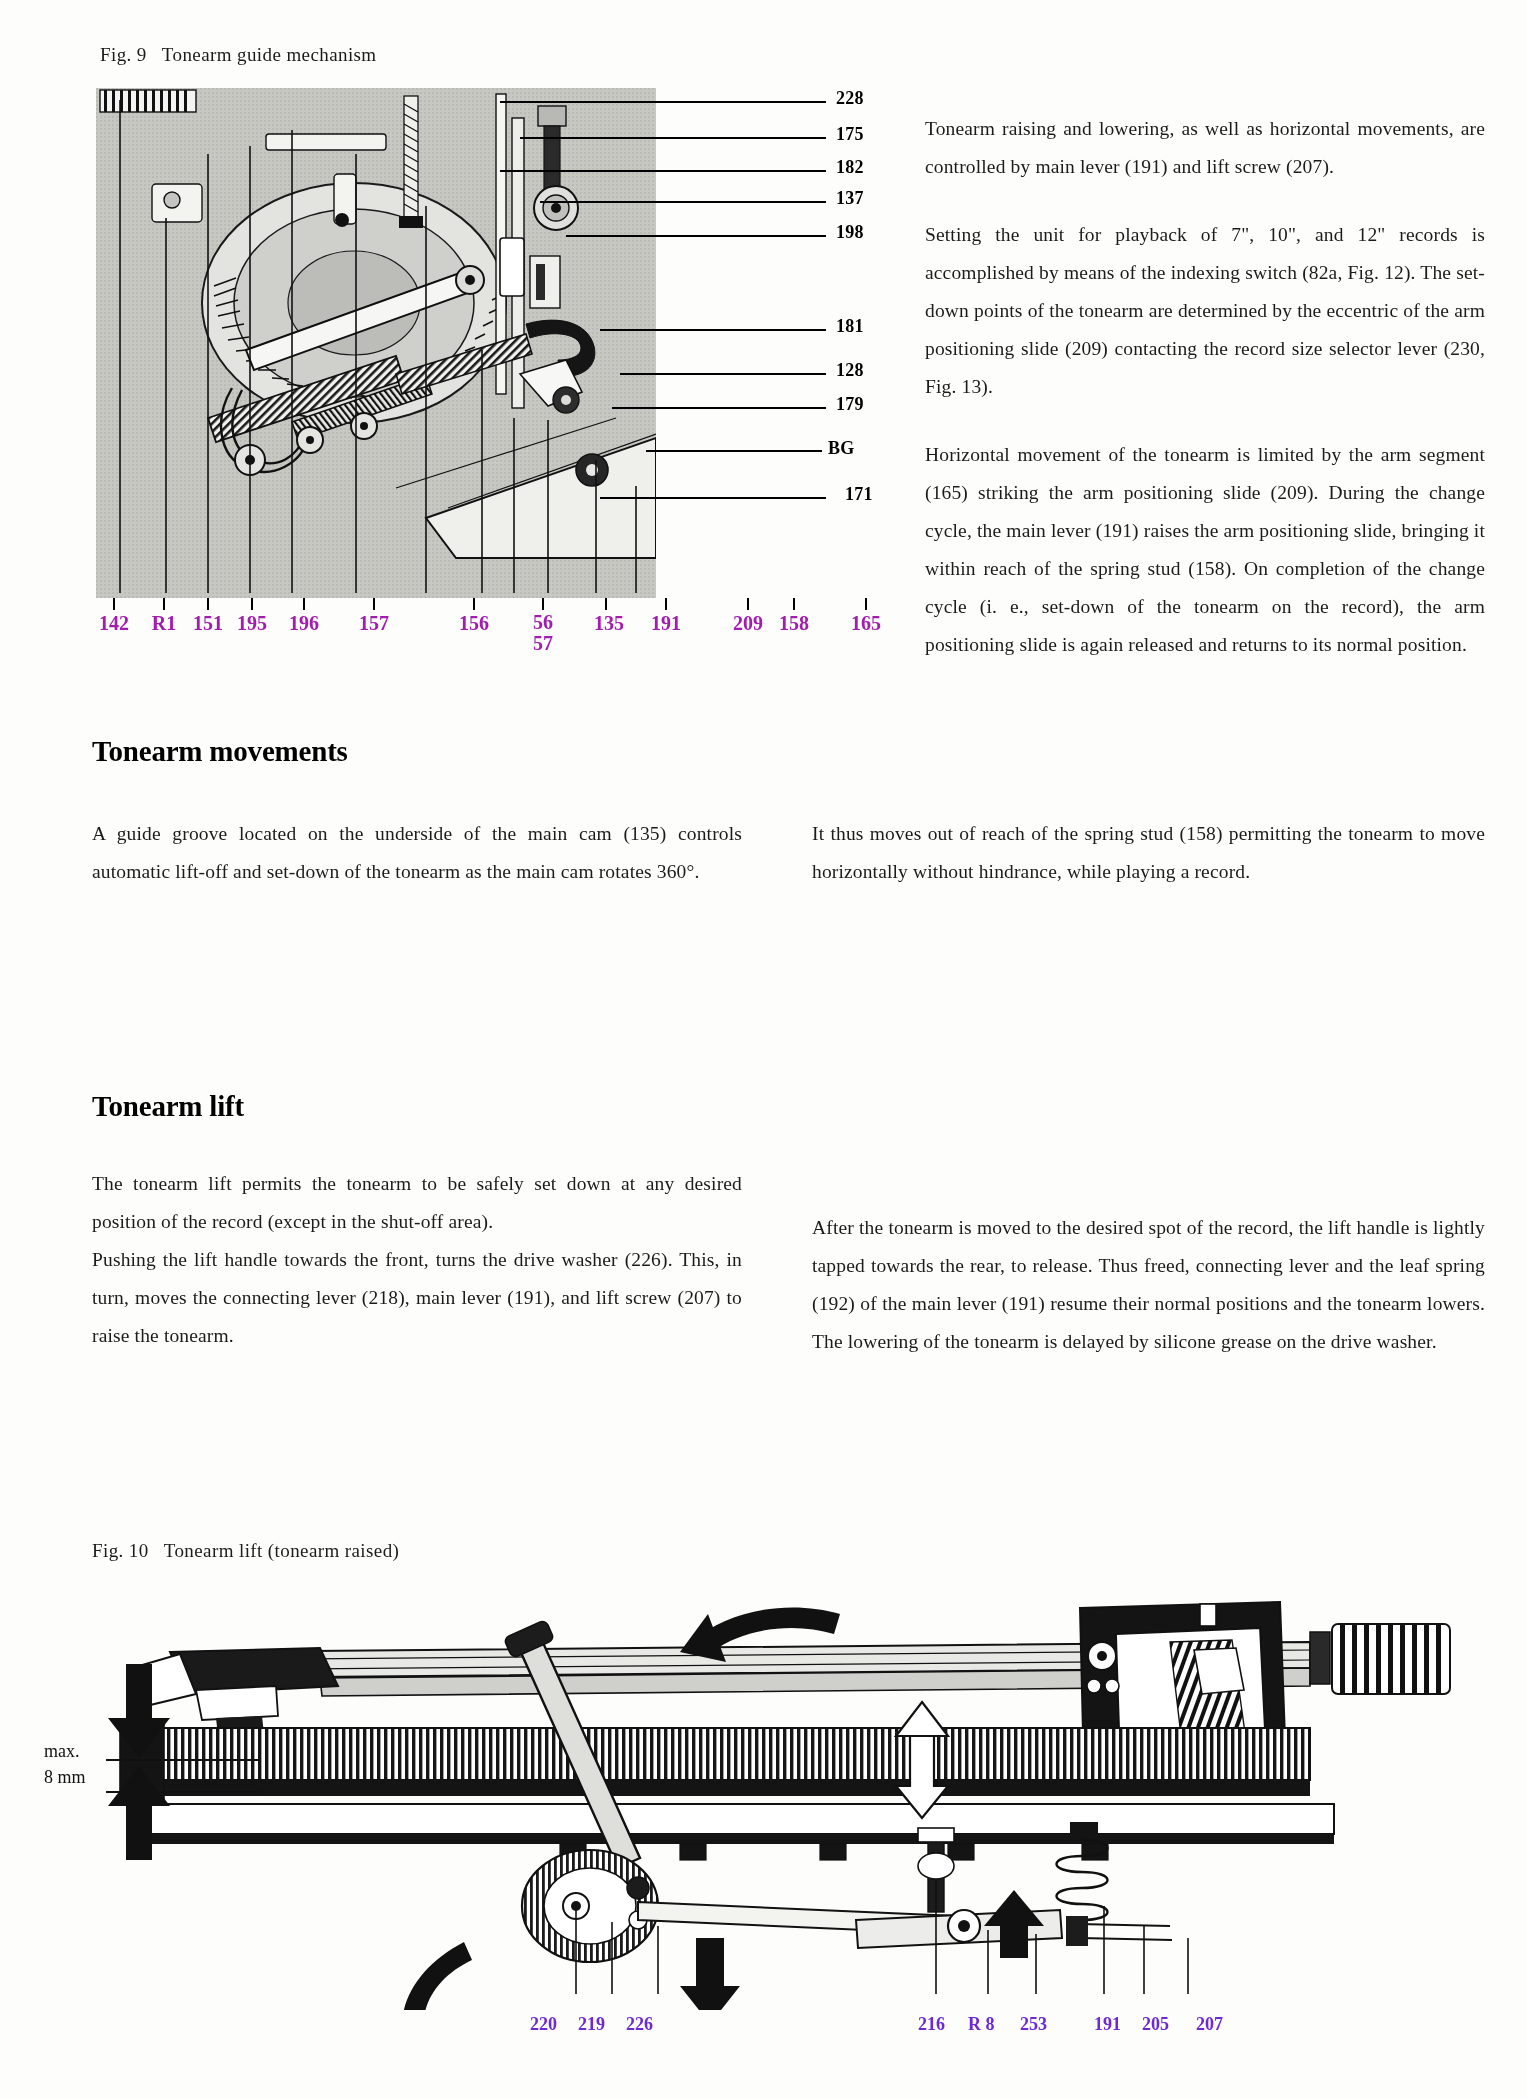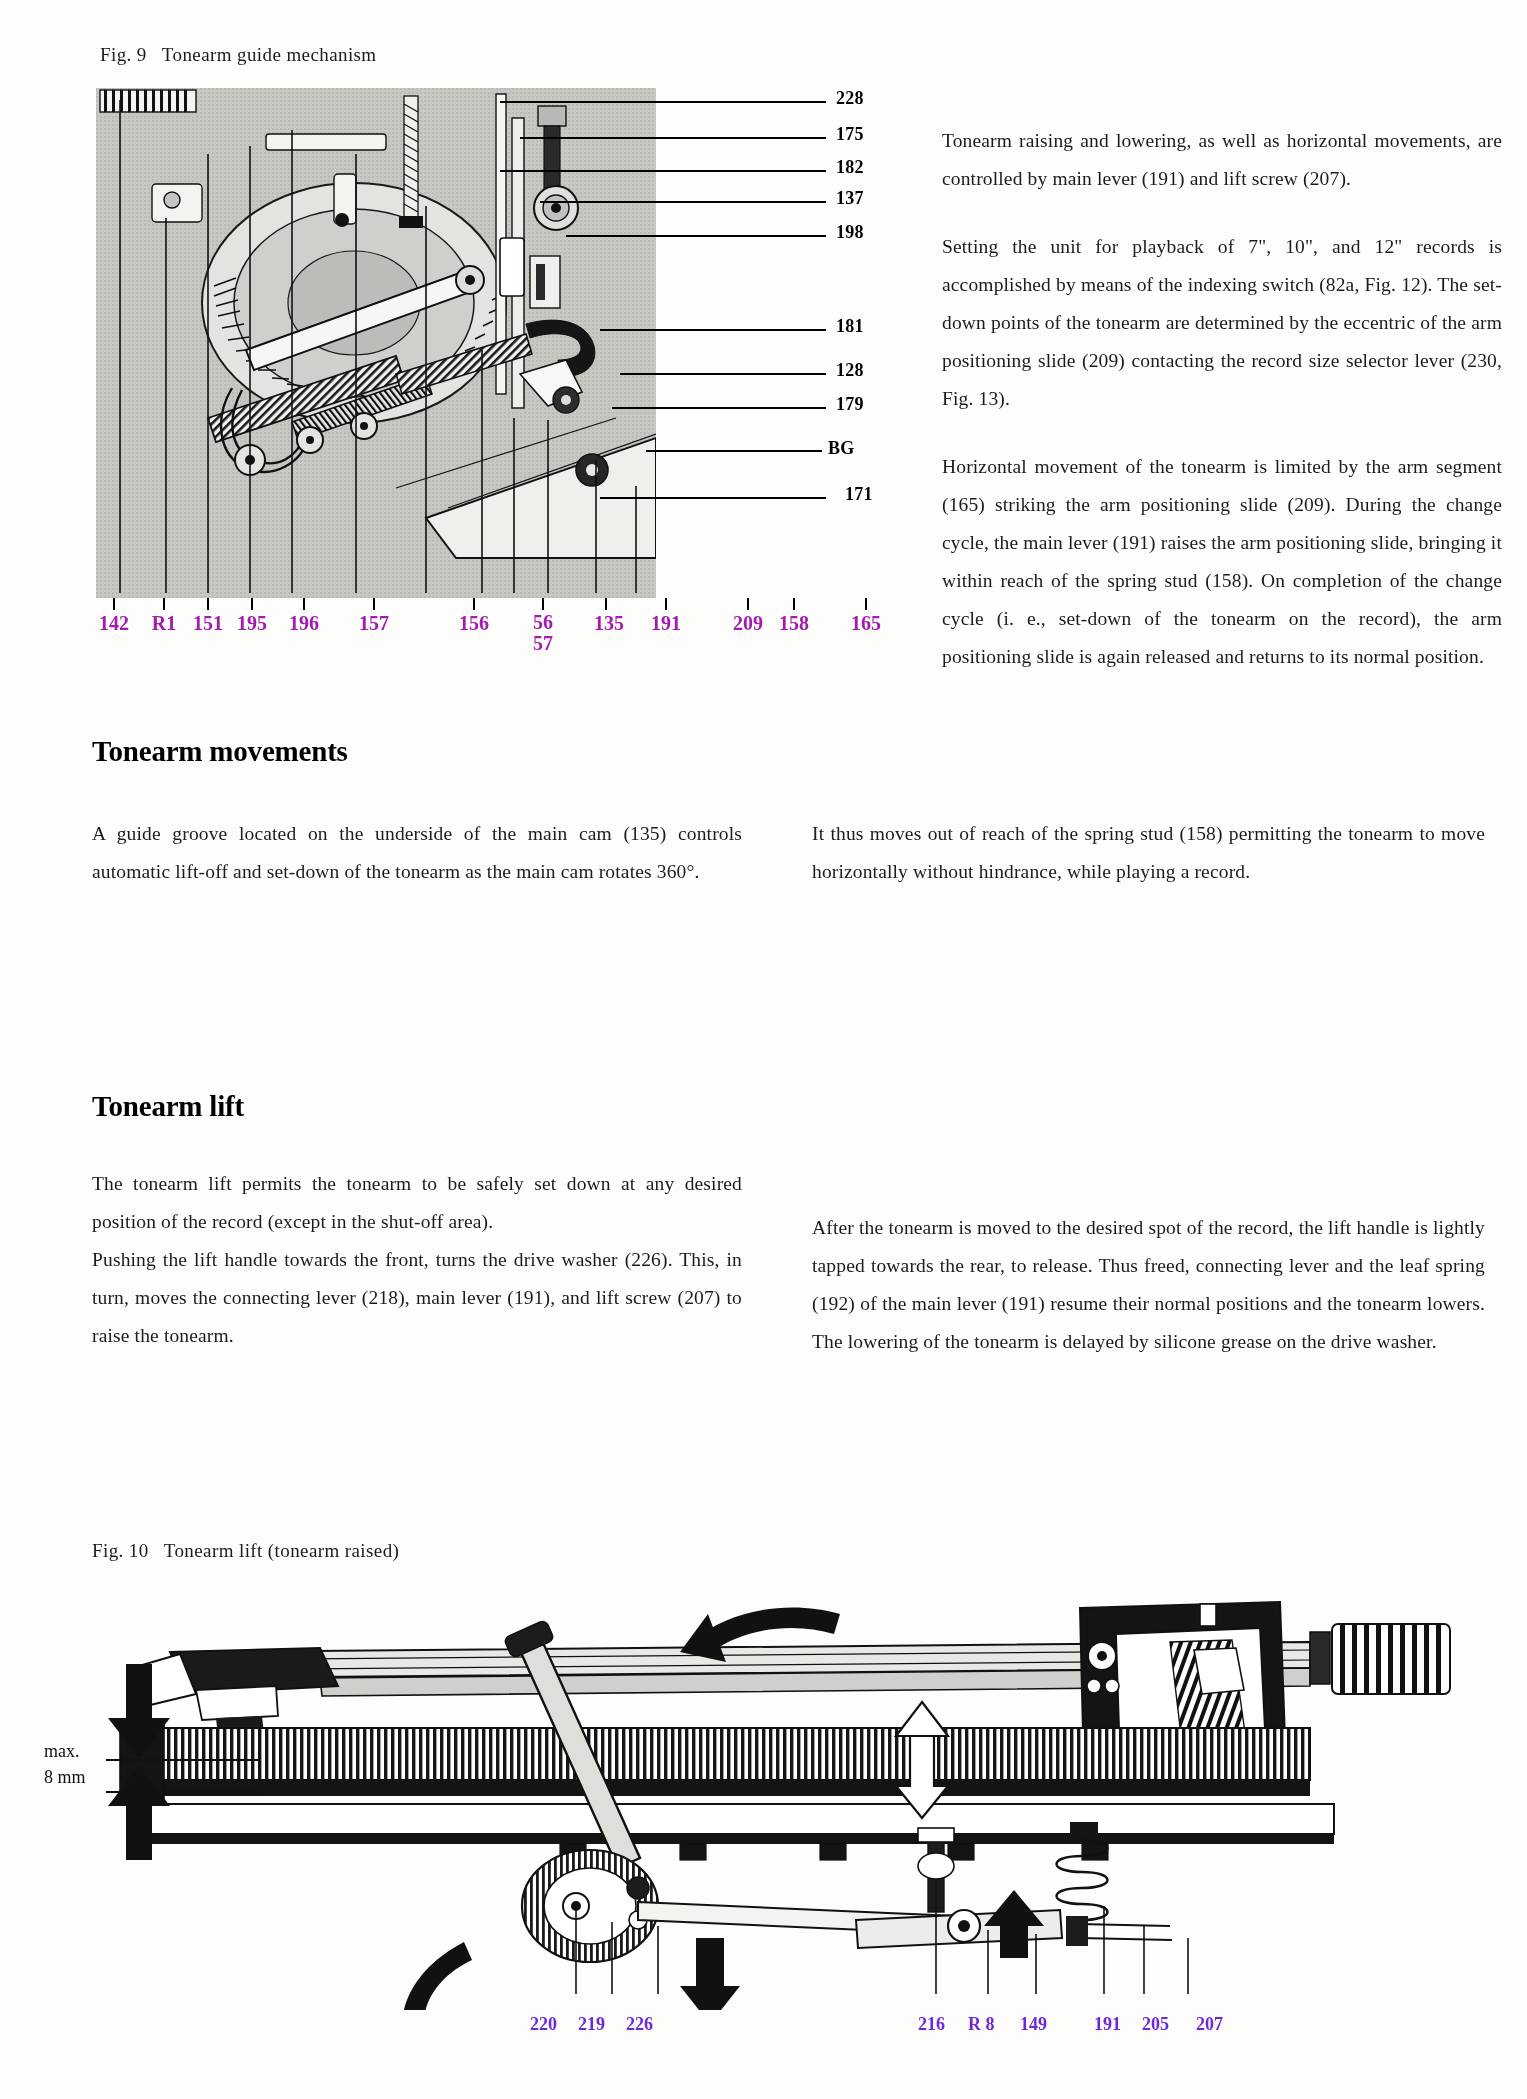--- a/index.html
+++ b/index.html
@@ -287,21 +287,21 @@
     <div class="lead-tick" style="left:373px;top:598px;height:12px;"></div>
     <div class="lead-tick" style="left:473px;top:598px;height:12px;"></div>
     <div class="lead-tick" style="left:542px;top:598px;height:12px;"></div>
     <div class="lead-tick" style="left:605px;top:598px;height:12px;"></div>
     <div class="lead-tick" style="left:665px;top:598px;height:12px;"></div>
     <div class="lead-tick" style="left:747px;top:598px;height:12px;"></div>
     <div class="lead-tick" style="left:793px;top:598px;height:12px;"></div>
     <div class="lead-tick" style="left:865px;top:598px;height:12px;"></div>
   </div>
 
-  <div class="body-col" style="left:925px;top:122px;width:560px;margin-left:17px;">
+  <div class="body-col" style="left:925px;top:110px;width:560px;">
     <p>Tonearm raising and lowering, as well as horizontal movements, are controlled by main lever (191) and lift screw (207).</p>
     <p>Setting the unit for playback of 7", 10", and 12" records is accomplished by means of the indexing switch (82a, Fig. 12). The set-down points of the tonearm are determined by the eccentric of the arm positioning slide (209) contacting the record size selector lever (230, Fig. 13).</p>
     <p>Horizontal movement of the tonearm is limited by the arm segment (165) striking the arm positioning slide (209). During the change cycle, the main lever (191) raises the arm positioning slide, bringing it within reach of the spring stud (158). On completion of the change cycle (i. e., set-down of the tonearm on the record), the arm positioning slide is again released and returns to its normal position.</p>
   </div>
 
   <div class="section-head" style="left:92px;top:735px;">Tonearm movements</div>
 
   <div class="body-col tight" style="left:92px;top:815px;width:650px;">
     <p>A guide groove located on the underside of the main cam (135) controls automatic lift-off and set-down of the tonearm as the main cam rotates 360°.</p>
   </div>
@@ -500,20 +500,20 @@
   <div class="maxlabel" style="left:44px;top:1738px;width:80px;">max.
 8 mm</div>
 
   <div>
     <div class="bottom-callout" style="left:530px;top:2014px;">220</div>
     <div class="bottom-callout" style="left:578px;top:2014px;">219</div>
     <div class="bottom-callout" style="left:626px;top:2014px;">226</div>
 
     <div class="bottom-callout" style="left:918px;top:2014px;">216</div>
     <div class="bottom-callout" style="left:968px;top:2014px;">R 8</div>
-    <div class="bottom-callout" style="left:1020px;top:2014px;">149</div>
+    <div class="bottom-callout" style="left:1020px;top:2014px;">253</div>
 
     <div class="bottom-callout" style="left:1094px;top:2014px;">191</div>
     <div class="bottom-callout" style="left:1142px;top:2014px;">205</div>
     <div class="bottom-callout" style="left:1196px;top:2014px;">207</div>
   </div>
 
 </div>
 
 </body></html>

